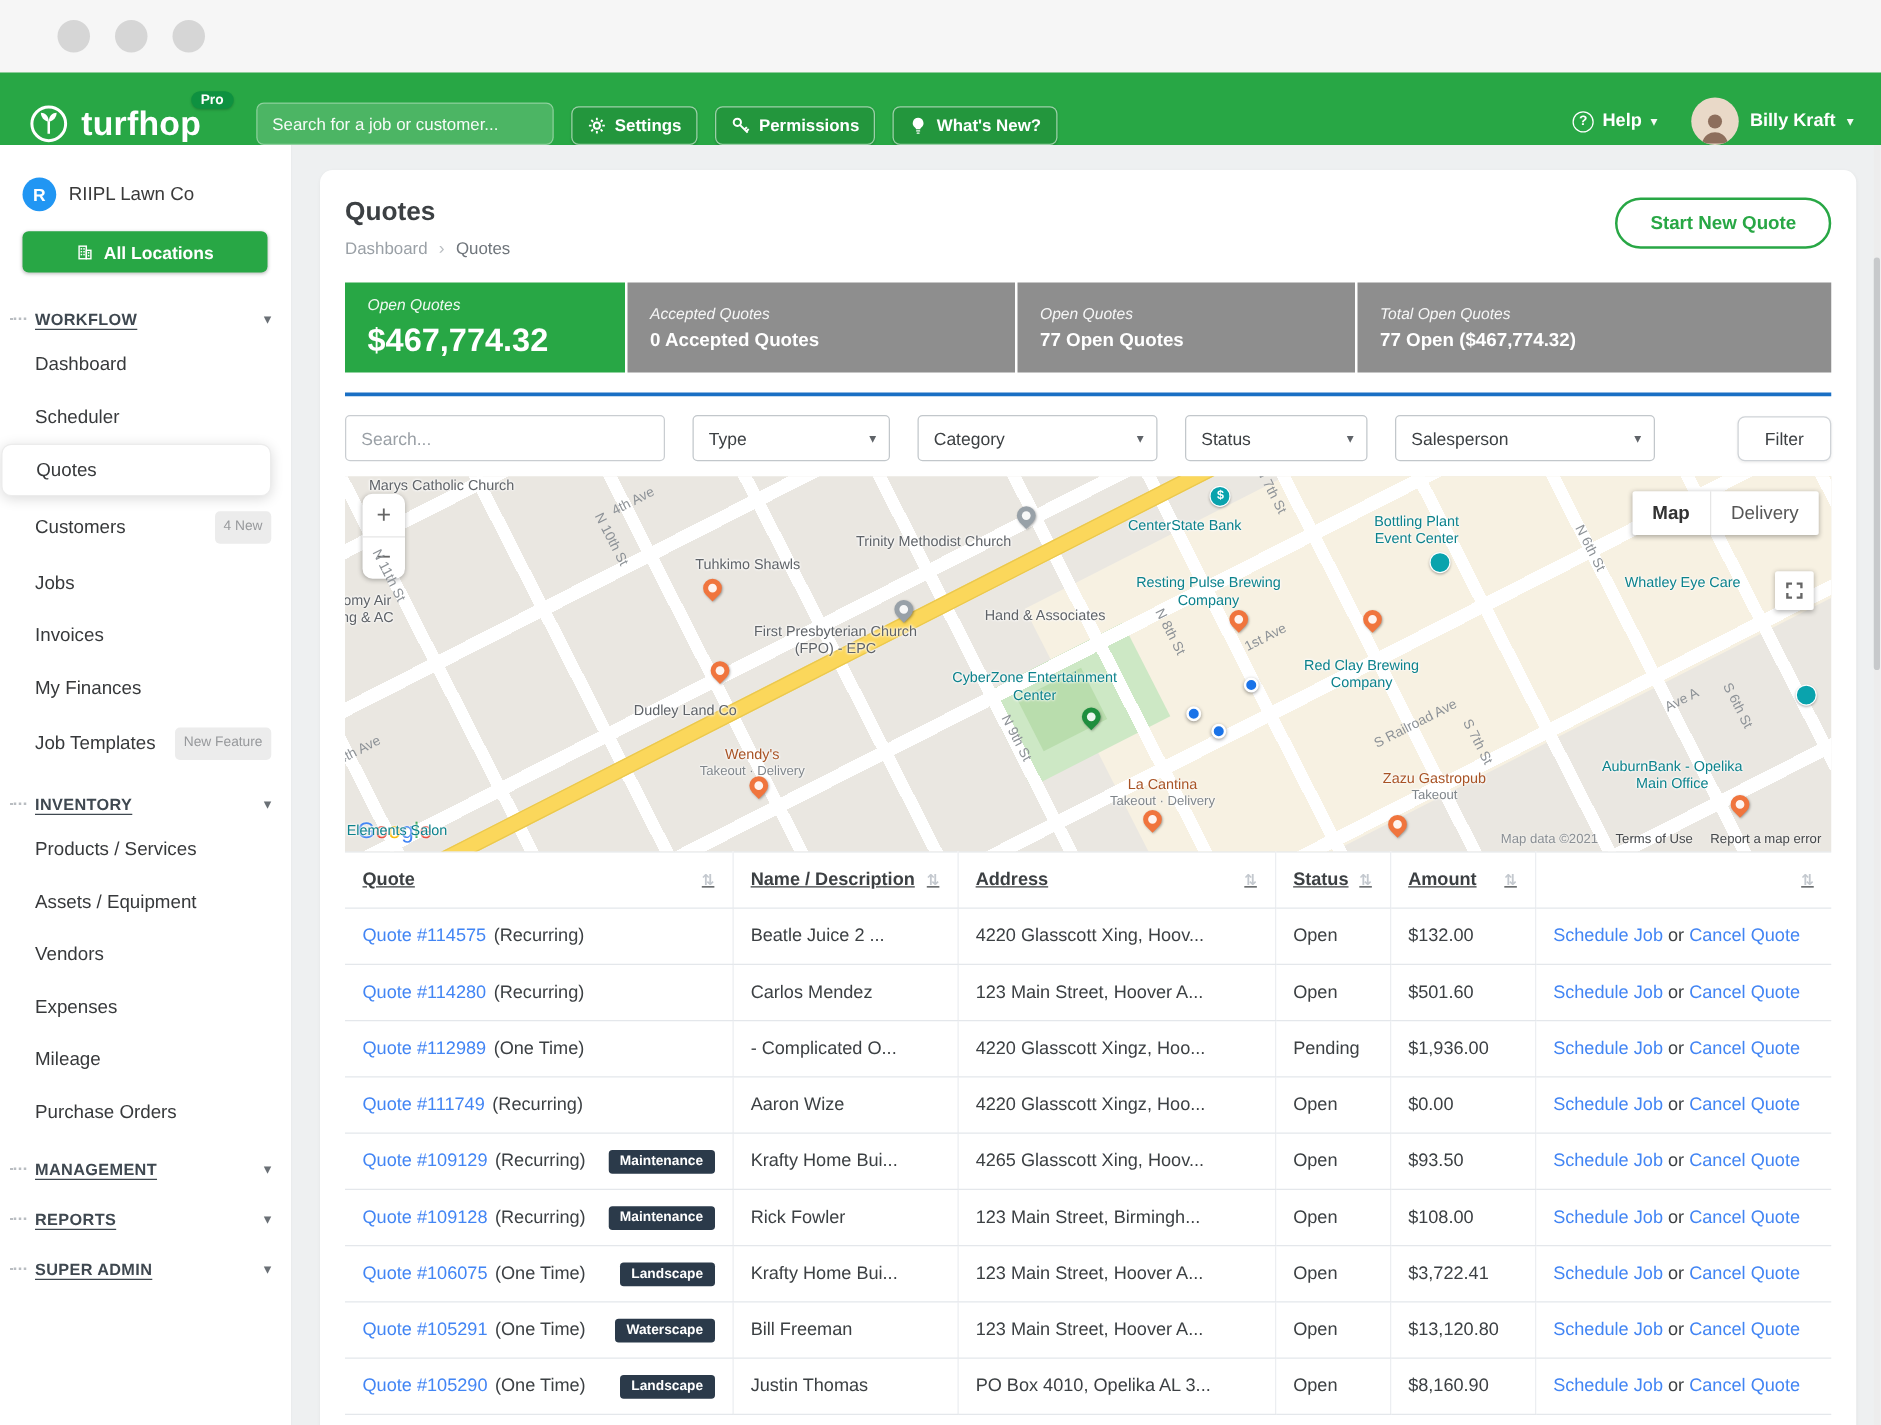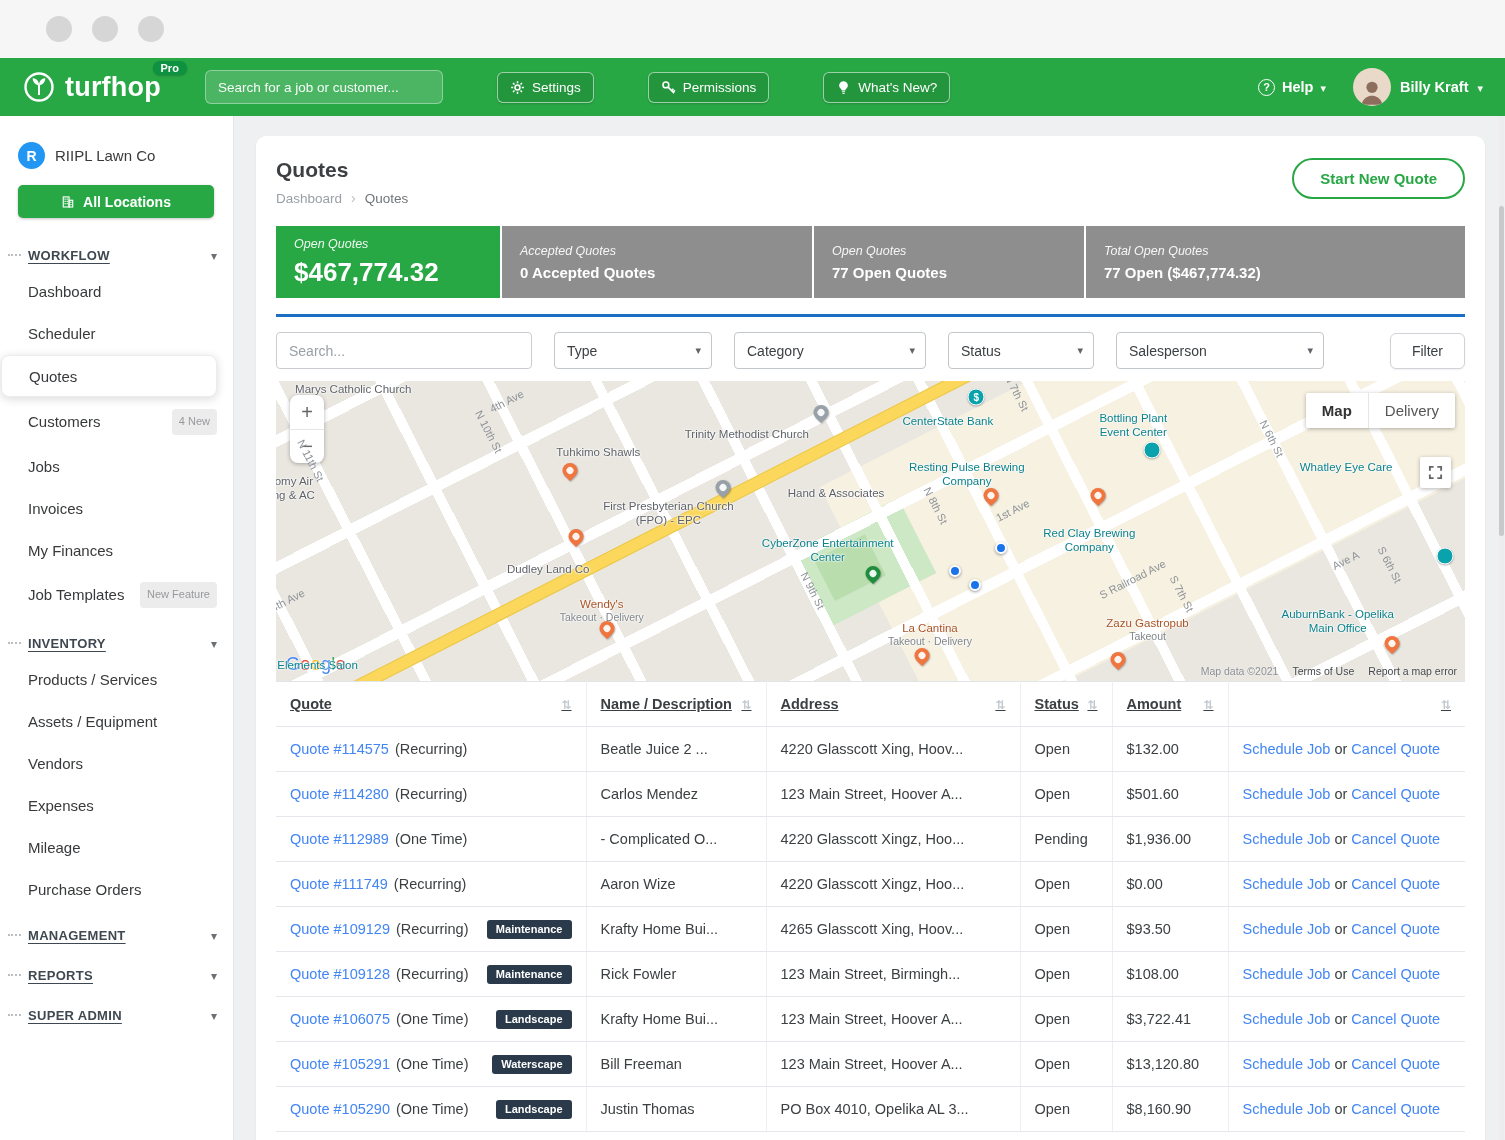--- a/index.html
+++ b/index.html
@@ -4,27 +4,27 @@
 <style>
   * { margin:0; padding:0; box-sizing:border-box; }
   html,body { width:1505px; height:1140px; overflow:hidden; }
   body { position:relative; background:#eef0f1; font-family:"Liberation Sans","DejaVu Sans",sans-serif; color:#3c4043; }
 
   
   .titlebar { position:absolute; top:0; left:0; width:100%; height:58px; background:#f6f6f6; display:flex; align-items:center; padding-left:46px; gap:20px; }
   .tl-dot { width:26px; height:26px; border-radius:50%; background:#d6d6d6; }
 
   
-  .appbar { position:absolute; top:58px; left:0; width:100%; height:58px; background:#28a745; display:flex; align-items:center; padding:0 22px; gap:14px; }
+  .appbar { position:absolute; top:58px; left:0; width:100%; height:58px; background:#28a745; display:flex; align-items:flex-end; padding:0 22px; gap:14px; }
   .brand { display:flex; align-items:center; gap:9px; position:relative; margin-right:30px; cursor:pointer; }
   .brand-name { font-size:27px; font-weight:bold; color:#fff; letter-spacing:.2px; }
   .pro-badge { position:absolute; top:-9px; right:-26px; background:#0e9140; color:#fff; font-size:11px; font-weight:bold; padding:1px 8px; border-radius:8px; box-shadow:0 1px 2px rgba(0,0,0,.2); }
   .gsearch { width:238px; height:34px; background:rgba(255,255,255,.17); border:1px solid rgba(255,255,255,.38); border-radius:6px; color:#fff; padding:0 12px; font-size:13.5px; font-family:inherit; }
   .gsearch::placeholder { color:rgba(255,255,255,.95); }
-  .gbtn { display:flex; align-items:center; gap:7px; background:rgba(0,0,0,.10); border:1px solid rgba(255,255,255,.55); border-radius:6px; padding:7px 12px; color:#fff; font-weight:normal; font-size:13.5px; cursor:pointer; box-shadow:0 1px 2px rgba(0,0,0,.15);margin-left:40px; }
+  .gbtn { display:flex; align-items:center; gap:7px; background:rgba(0,0,0,.10); border:1px solid rgba(255,255,255,.55); border-radius:6px; padding:7px 12px; color:#fff; font-weight:bold; font-size:13.5px; cursor:pointer; box-shadow:0 1px 2px rgba(0,0,0,.15); }
   .appbar-right { margin-left:auto; display:flex; align-items:center; gap:9px; }
   .help { display:flex; align-items:center; gap:7px; color:#fff; font-weight:bold; font-size:14.5px; cursor:pointer; }
   .qmark { width:17px; height:17px; border:1.6px solid #fff; border-radius:50%; display:flex; align-items:center; justify-content:center; font-size:11px; font-weight:bold; color:#fff; }
   .chev::after { content:"▾"; font-size:11px; color:rgba(255,255,255,.95); }
   .avatar { width:38px; height:38px; border-radius:50%; background:#e9d9c8; display:flex; align-items:flex-end; justify-content:center; overflow:hidden; margin-left:18px; cursor:pointer; }
   .uname { color:#fff; font-weight:bold; font-size:14.5px; cursor:pointer; }
 
   
   .sidebar { position:absolute; top:116px; left:0; width:234px; bottom:0; background:#fff; border-right:1px solid #e4e6e8; padding-top:22px; }
   .company { display:flex; align-items:center; gap:10px; padding:4px 18px 16px; }

